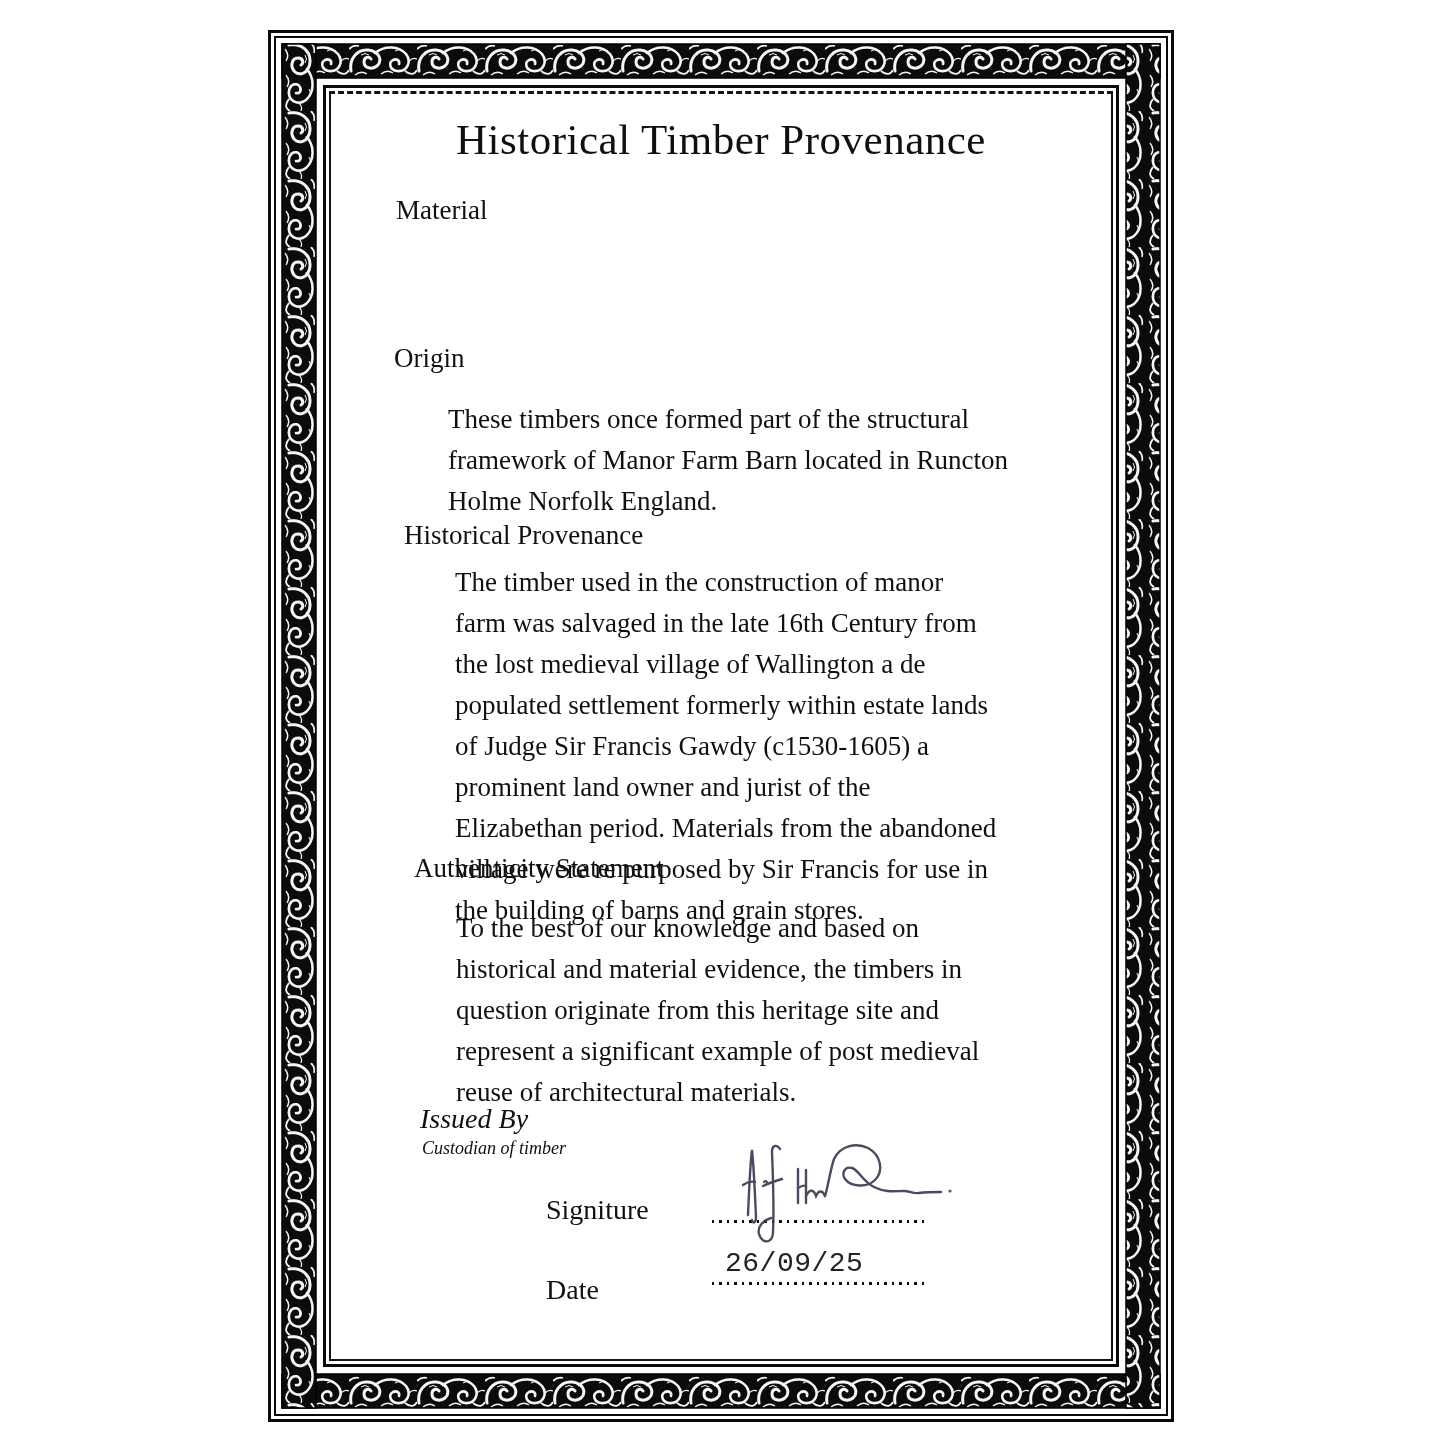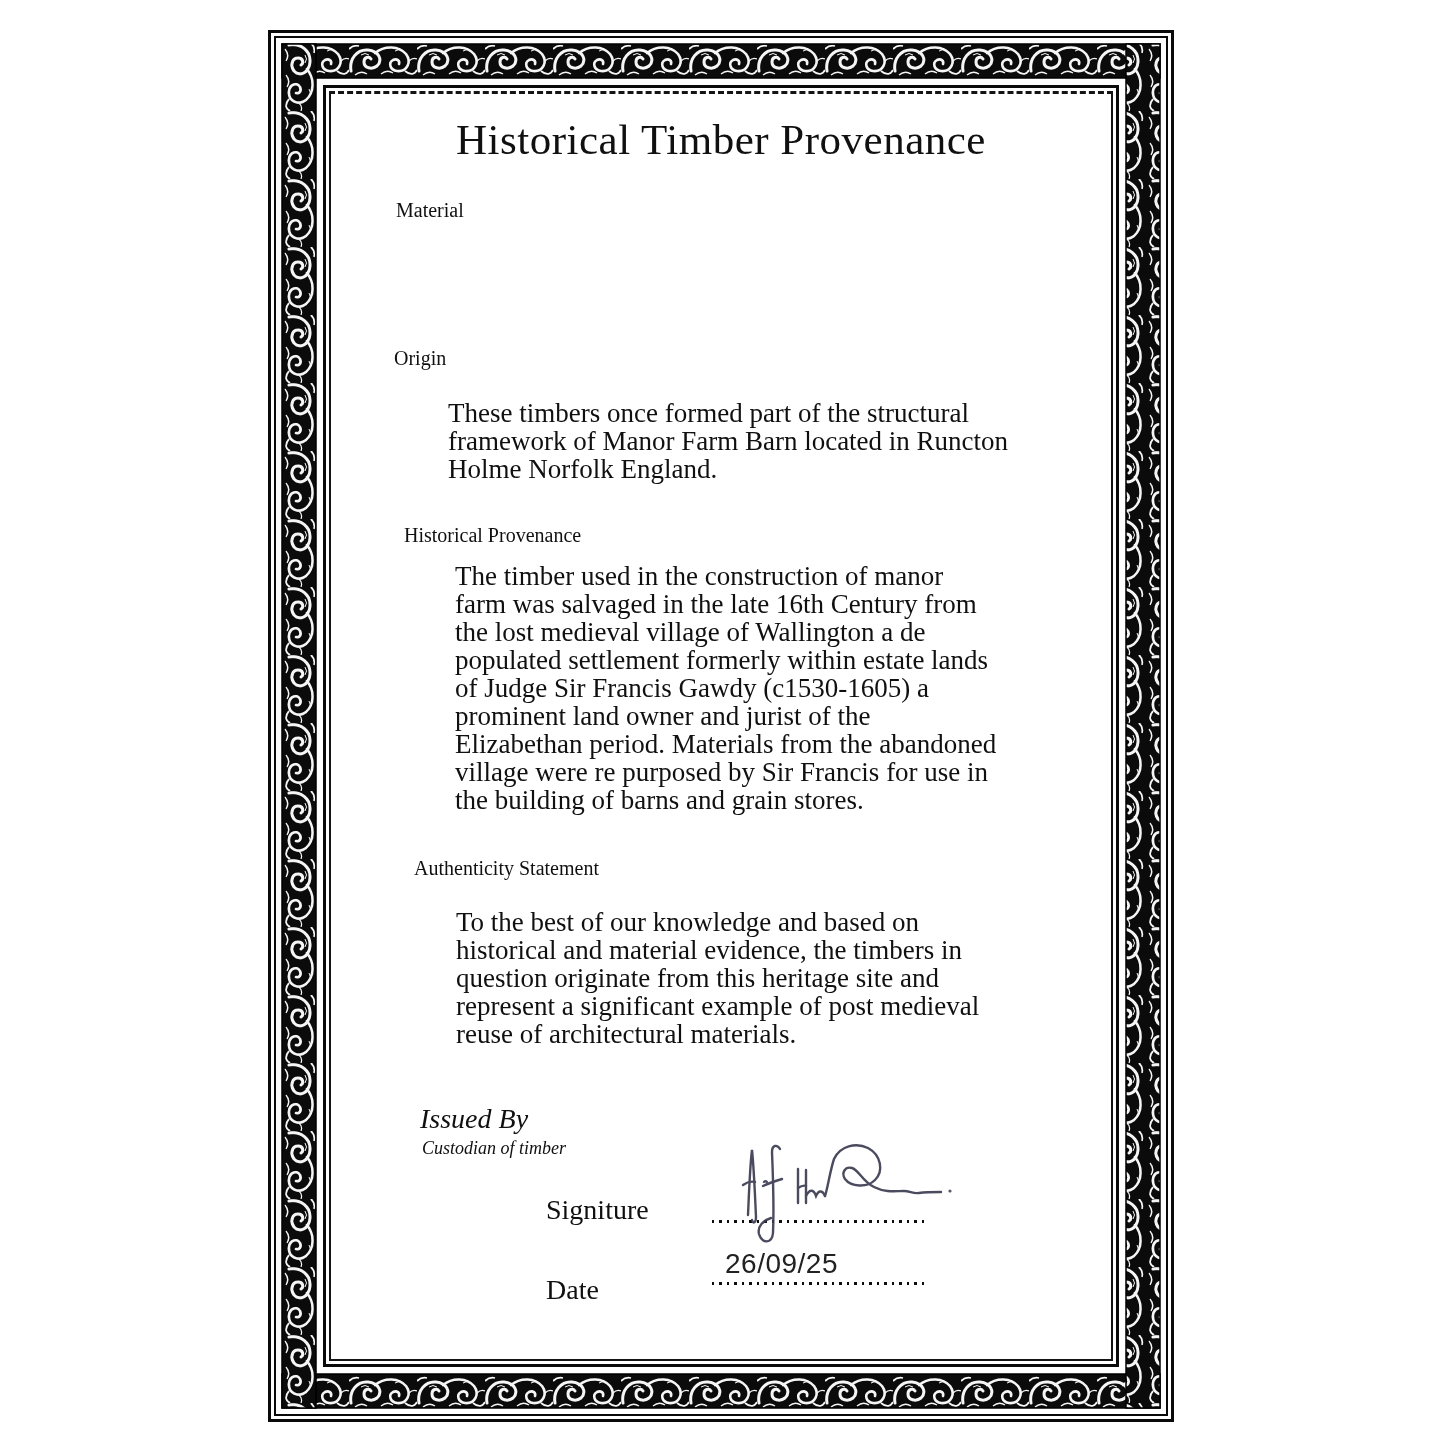--- a/index.html
+++ b/index.html
@@ -9,27 +9,27 @@
   }
   .cert{position:absolute;left:268px;top:30px;width:906px;height:1392px;background:#ffffff;}
   .outer-line-1{position:absolute;inset:0;border:3px solid #0a0a0a;}
   .outer-line-2{position:absolute;inset:6px;border:2px solid #0a0a0a;}
   .band-svg{position:absolute;left:13px;top:13px;}
   .inner-frame{position:absolute;inset:55px;border:3px solid #0a0a0a;background:#ffffff;}
   .inner-frame-2{position:absolute;inset:3px;border:2px solid #141414;border-top:3px dashed #141414;}
   .content{position:absolute;inset:8px;font-size:27px;line-height:29px;color:#101010;}
   .abs{position:absolute;}
   .title{left:0;right:0;top:20px;text-align:center;font-size:43px;line-height:48px;letter-spacing:0.5px;}
-  .heading{font-size:20px;}
-  .body-text{white-space:pre-line;font-size:27px;line-height:28px;}
+  .heading{font-size:27px;}
+  .body-text{white-space:pre-line;font-size:27px;line-height:41px;}
   .issued-by{font-size:28px;font-style:italic;}
   .custodian{font-size:18px;line-height:20px;}
   .field-label{font-size:28px;text-align:center;}
   .dotline{height:3px;background:repeating-linear-gradient(to right,#0d0d0d 0 2.5px,transparent 2.5px 7.5px);}
-  .date-value{font-family:Liberation Sans, sans-serif;font-size:28px;color:#222222;letter-spacing:0.5px;}
+  .date-value{font-family:Liberation Mono, monospace;font-size:28px;color:#222222;letter-spacing:0.5px;}
   .sig-svg{left:400px;top:1045px;}
 </style>
 </head>
 <body>
 
 <div class="page">
   <div class="cert">
 
     <div class="outer-line-1"></div>
     <div class="outer-line-2"></div>

